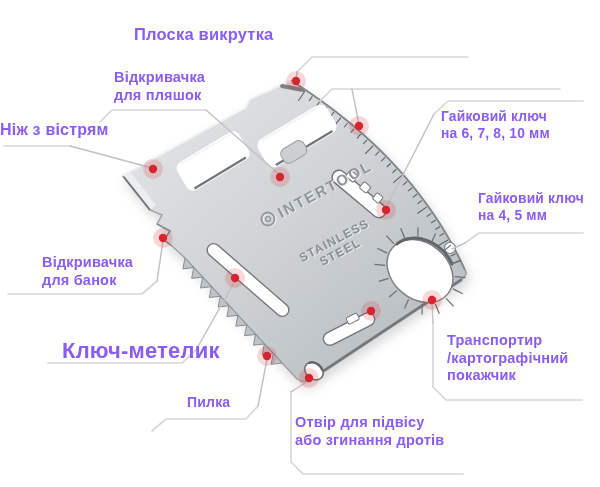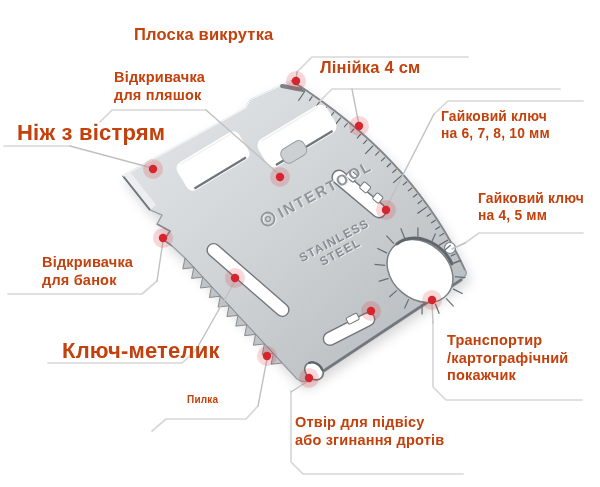--- a/index.html
+++ b/index.html
@@ -1,29 +1,29 @@
 <!DOCTYPE html>
 <html><head>
 <meta charset="utf-8">
 <style>
   html,body{margin:0;padding:0;background:#fff;}
   #stage{position:relative;width:600px;height:487px;background:#ffffff;overflow:hidden;
          font-family:"Liberation Sans", sans-serif;}
   #diagram-svg{position:absolute;left:0;top:0;}
-  .callout{position:absolute;font-weight:bold;color:#c2410c;white-space:pre-line;
+  .callout{position:absolute;font-weight:bold;color:#8b5cf6;white-space:pre-line;
            line-height:1.22;letter-spacing:.2px;font-size:14px;}
   #c-flat{left:134px;top:24px;font-size:16.5px}
   #c-ruler{left:320px;top:57px;font-size:16.5px}
   #c-w610{left:441px;top:109px;font-size:13.8px}
   #c-w45{left:478px;top:191px;font-size:13.8px}
   #c-bottle{left:114px;top:69px;font-size:14.5px}
-  #c-knife{left:17px;top:120px;font-size:22px}
+  #c-knife{left:0;top:120px;font-size:16px}
   #c-can{left:42px;top:254px;font-size:14.5px}
   #c-butterfly{left:62px;top:338px;font-size:22px}
-  #c-saw{left:187px;top:394px;font-size:10px}
+  #c-saw{left:187px;top:394px;font-size:14px}
   #c-hole{left:295px;top:414px;font-size:14.5px}
   #c-prot{left:447px;top:332px;font-size:14.5px}
 </style>
 </head>
 <body>
 
 <div id="stage">
 
 <svg id="diagram-svg" width="600" height="487" viewBox="0 0 600 487">
   <defs>
@@ -209,21 +209,20 @@
         <circle cx="386" cy="210" r="10" fill="#d6252f" opacity="0.18"></circle>
         <circle cx="386" cy="210" r="4.2" fill="#d6252f"></circle>
         <circle cx="371" cy="311" r="10" fill="#d6252f" opacity="0.18"></circle>
         <circle cx="371" cy="311" r="4.2" fill="#d6252f"></circle>
         <circle cx="432" cy="300" r="10" fill="#d6252f" opacity="0.18"></circle>
         <circle cx="432" cy="300" r="4.2" fill="#d6252f"></circle>
       </g>
 </svg>
 
 <div class="callout" id="c-flat">Плоска викрутка</div>
-<div class="callout" id="c-ruler">Лінійка 4 см</div>
 <div class="callout" id="c-w610">Гайковий ключ
 на 6, 7, 8, 10 мм</div>
 <div class="callout" id="c-w45">Гайковий ключ
 на 4, 5 мм</div>
 <div class="callout" id="c-bottle">Відкривачка
 для пляшок</div>
 <div class="callout" id="c-knife">Ніж з вістрям</div>
 <div class="callout" id="c-can">Відкривачка
 для банок</div>
 <div class="callout" id="c-butterfly">Ключ-метелик</div>

